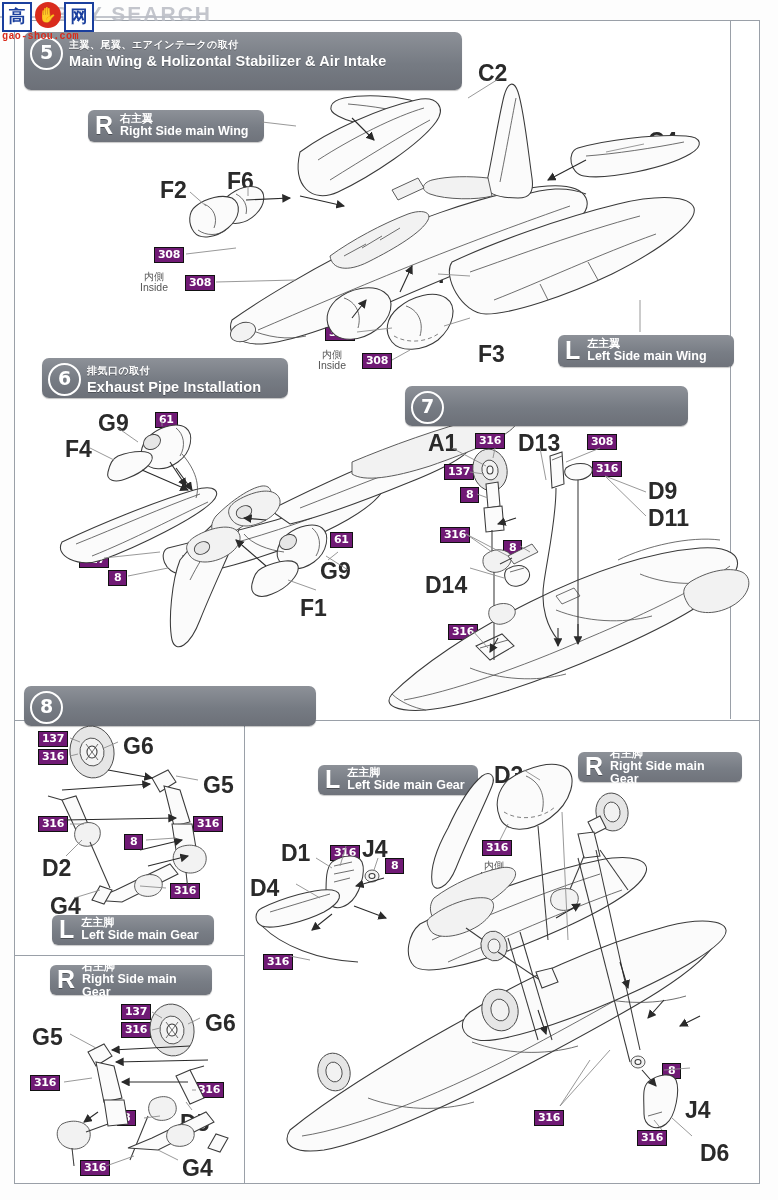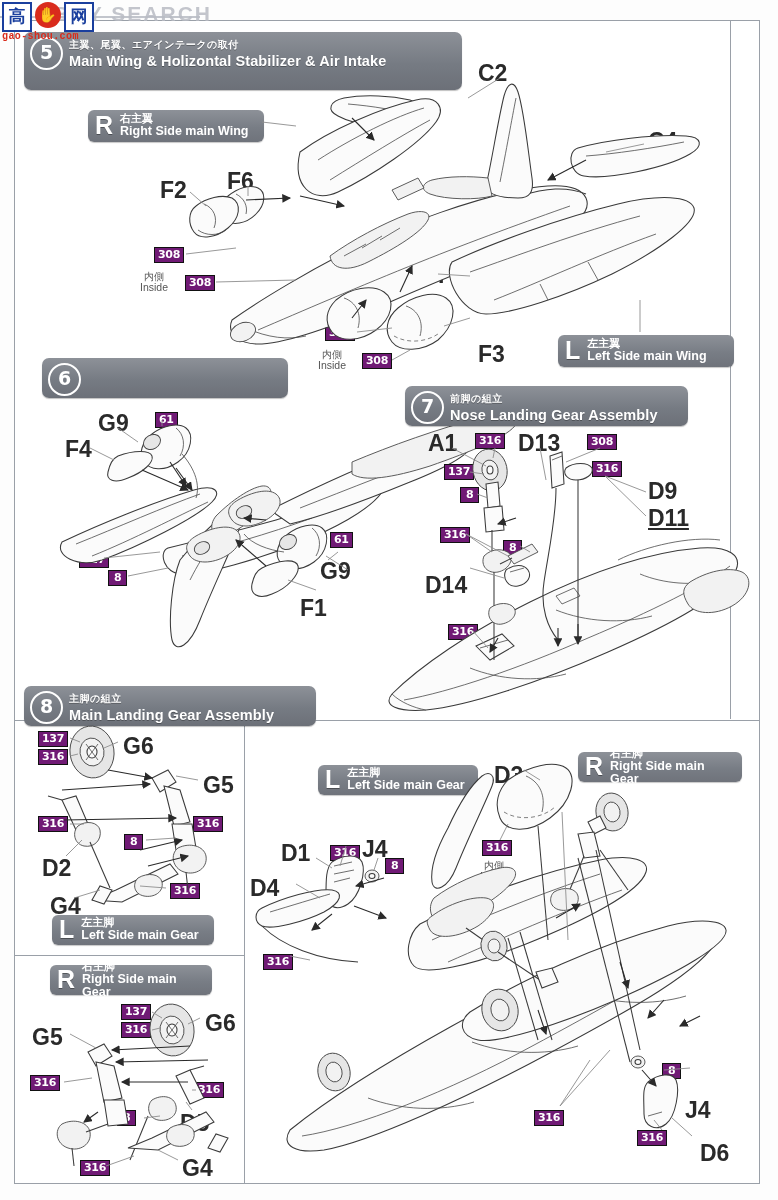--- a/index.html
+++ b/index.html
@@ -288,20 +288,24 @@
     </g>
     <defs>
       <marker id="ah" markerWidth="9" markerHeight="9" refX="7" refY="4" orient="auto">
         <path d="M0,0 L8,4 L0,8 Z" fill="#2a2a2a"></path>
       </marker>
     </defs>
   </svg>
 
   <div class="step-hdr" style="left:42px;top:358px;width:246px;height:40px;">
     <div class="step-num">6</div>
+    <div class="step-txt">
+      <div class="step-jp">排気口の取付</div>
+      <div class="step-en">Exhaust Pipe Installation</div>
+    </div>
   </div>
 
   <div class="part" style="left:98px;top:410px;">G9</div>
   <div class="part" style="left:320px;top:558px;">G9</div>
   <div class="part" style="left:65px;top:436px;">F4</div>
   <div class="part" style="left:300px;top:595px;">F1</div>
 
   <div class="paint" style="left:155px;top:412px;">61</div>
   <div class="paint" style="left:330px;top:532px;">61</div>
   <div class="paint" style="left:79px;top:552px;">327</div>
@@ -378,30 +382,26 @@
     </g>
     <defs>
       <marker id="ah6" markerWidth="9" markerHeight="9" refX="7" refY="4" orient="auto">
         <path d="M0,0 L8,4 L0,8 Z" fill="#2a2a2a"></path>
       </marker>
     </defs>
   </svg>
 
   <div class="step-hdr" style="left:405px;top:386px;width:283px;height:40px;">
     <div class="step-num">7</div>
-    <div class="step-txt">
-      <div class="step-jp">前脚の組立</div>
-      <div class="step-en">Nose Landing Gear Assembly</div>
-    </div>
   </div>
 
   <div class="part" style="left:428px;top:430px;">A1</div>
   <div class="part" style="left:518px;top:430px;text-align:center;">D13</div>
   <div class="part" style="left:648px;top:478px;">D9</div>
-  <div class="part" style="left:648px;top:505px;text-decoration:underline;">D11</div>
+  <div class="part" style="left:648px;top:505px;">D11</div>
   <div class="part" style="left:425px;top:572px;">D14</div>
 
   <div class="paint" style="left:475px;top:433px;">316</div>
   <div class="paint" style="left:587px;top:434px;">308</div>
   <div class="paint" style="left:592px;top:461px;">316</div>
   <div class="paint" style="left:444px;top:464px;">137</div>
   <div class="paint n8" style="left:460px;top:487px;">8</div>
   <div class="paint" style="left:440px;top:527px;">316</div>
   <div class="paint n8" style="left:503px;top:540px;">8</div>
   <div class="paint" style="left:448px;top:624px;">316</div>
@@ -476,24 +476,20 @@
     </g>
     <defs>
       <marker id="ah7" markerWidth="9" markerHeight="9" refX="7" refY="4" orient="auto">
         <path d="M0,0 L8,4 L0,8 Z" fill="#2a2a2a"></path>
       </marker>
     </defs>
   </svg>
 
   <div class="step-hdr" style="left:24px;top:686px;width:292px;height:40px;">
     <div class="step-num">8</div>
-    <div class="step-txt">
-      <div class="step-jp">主脚の組立</div>
-      <div class="step-en">Main Landing Gear Assembly</div>
-    </div>
   </div>
 
   <div class="part" style="left:123px;top:733px;">G6</div>
   <div class="part" style="left:203px;top:772px;">G5</div>
   <div class="part" style="left:42px;top:855px;">D2</div>
   <div class="part" style="left:50px;top:893px;">G4</div>
 
   <div class="paint" style="left:38px;top:731px;">137</div>
   <div class="paint" style="left:38px;top:749px;">316</div>
   <div class="paint" style="left:38px;top:816px;">316</div>

